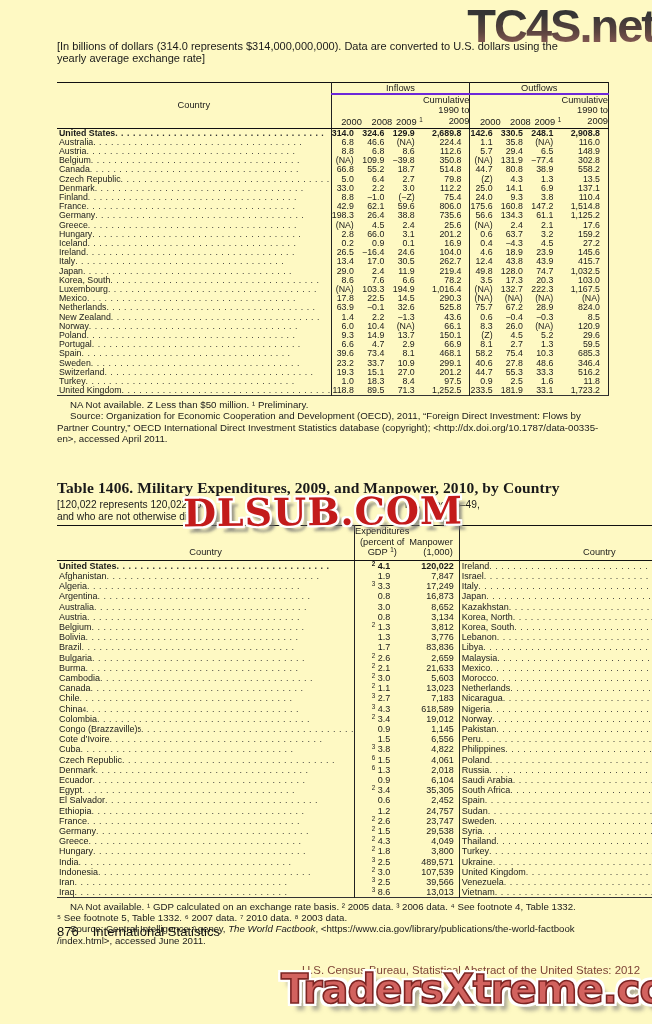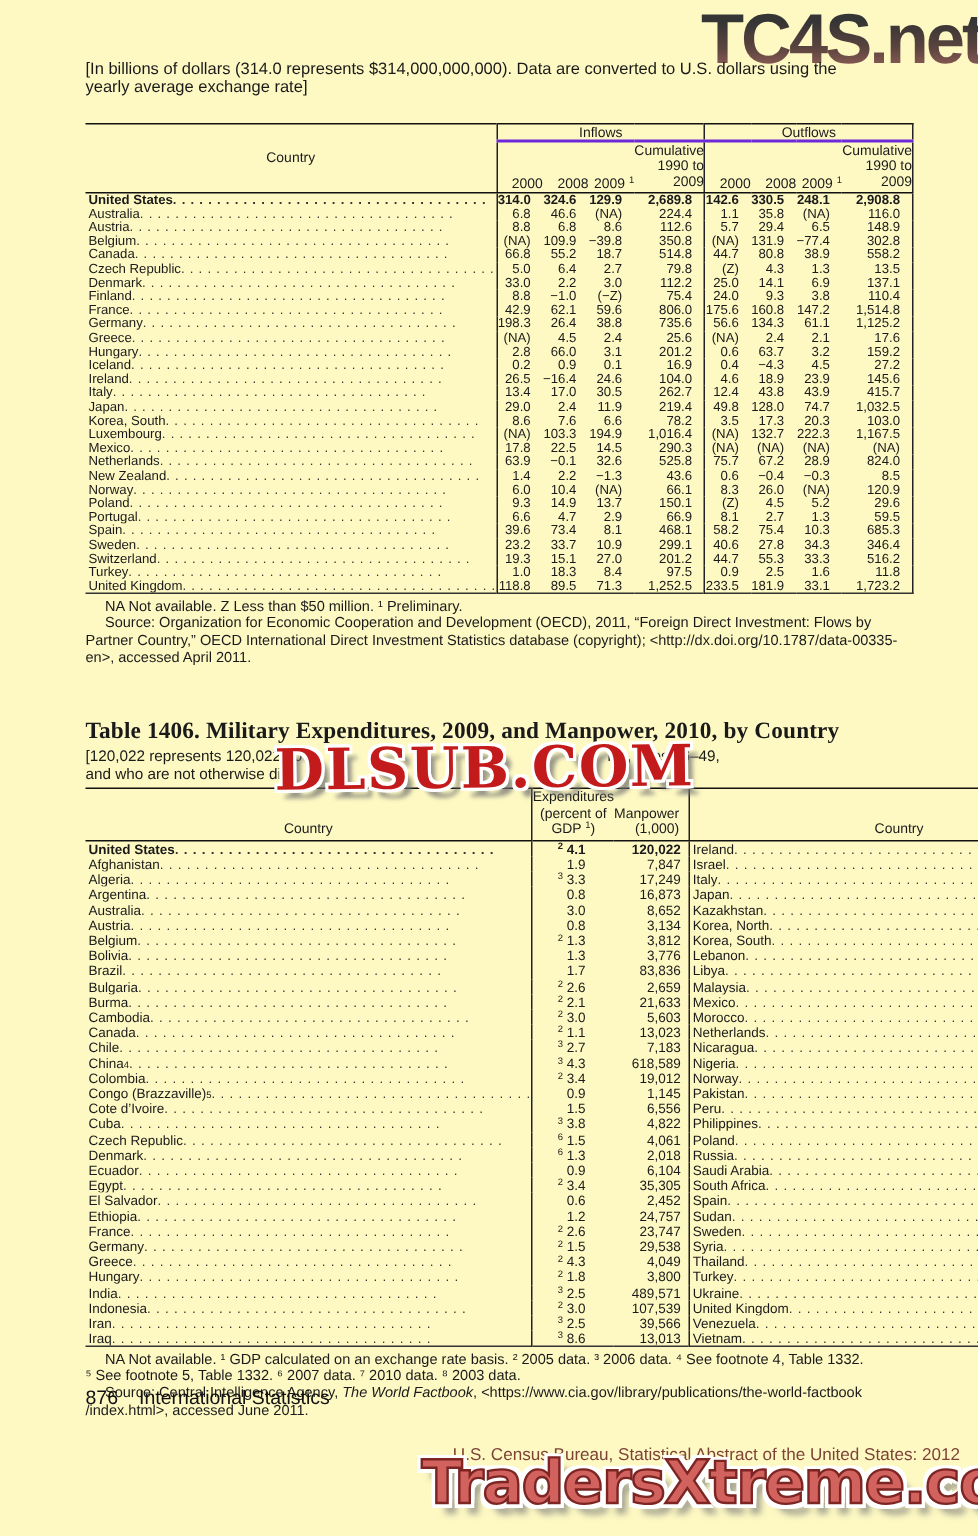--- a/index.html
+++ b/index.html
@@ -523,21 +523,21 @@
                 <span class="nm">Sweden</span>
                 <span class="dots"></span>
               </span>
             </td>
             <td class="num vl">23.2</td>
             <td class="num">33.7</td>
             <td class="num">10.9</td>
             <td class="num">299.1</td>
             <td class="num vl">40.6</td>
             <td class="num">27.8</td>
-            <td class="num">34.3</td>
+            <td class="num">48.6</td>
             <td class="num">346.4</td>
           </tr>
           <tr>
             <td class="country">
               <span class="inner">
                 <span class="nm">Switzerland</span>
                 <span class="dots"></span>
               </span>
             </td>
             <td class="num vl">19.3</td>

